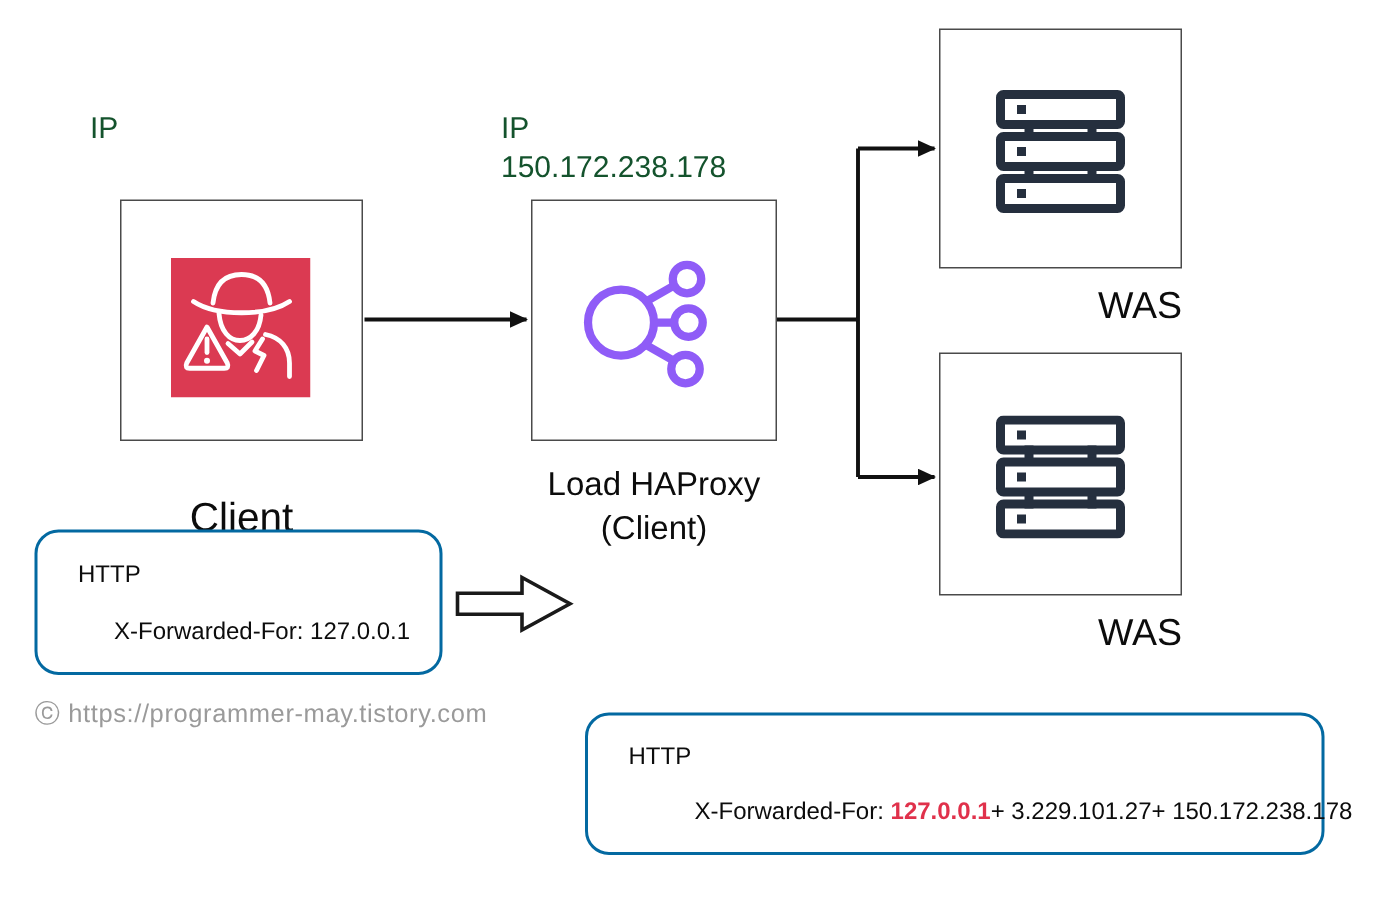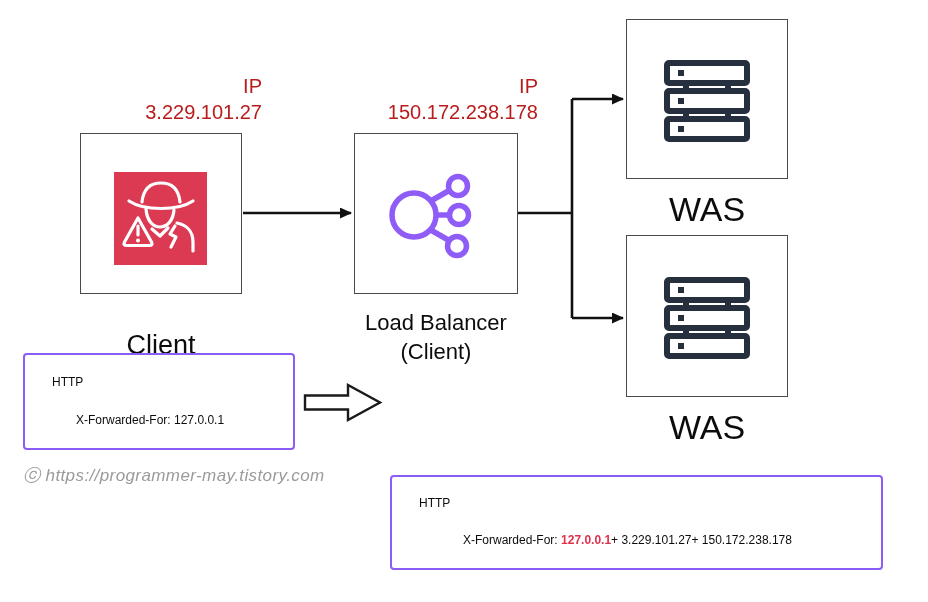--- a/index.html
+++ b/index.html
@@ -7,30 +7,30 @@
     position:relative;width:928px;height:602px;background:#ffffff;overflow:hidden;
     font-family:"Liberation Sans", sans-serif;color:#111;
   }
   .abs{position:absolute;}
   
   .node{
     position:absolute;background:#fff;border:1.5px solid #4a4a4a;box-sizing:border-box;
   }
   
   .ip-label{
-    position:absolute;text-align:right;font-size:20px;line-height:26px;color:#b91c1c;
+    position:absolute;text-align:left;font-size:20px;line-height:26px;color:#14532d;
   }
   .node-label{position:absolute;text-align:center;color:#0c0c0c;}
   .client-label{font-size:27px;}
   .lb-label{font-size:22px;line-height:29px;}
-  .was-label{font-size:34px;}
+  .was-label{font-size:25px;text-align:right;}
   
   .http-box{
-    position:absolute;background:#fff;border:2px solid #8b5cf6;border-radius:4px;
-    box-sizing:border-box;font-size:12px;color:#0c0c0c;
+    position:absolute;background:#fff;border:2px solid #0369a1;border-radius:16px;
+    box-sizing:border-box;font-size:16px;color:#0c0c0c;
   }
   .http-title{position:absolute;left:27px;}
   .http-line{position:absolute;left:27px;white-space:nowrap;}
   .red-ip{color:#E0314B;font-weight:bold;}
   .watermark{
     position:absolute;color:#9A9A9A;font-size:17px;letter-spacing:0.4px;
   }
   svg{display:block;}
   .overlay{position:absolute;left:0;top:0;pointer-events:none;}
 </style>
@@ -46,21 +46,20 @@
       </marker>
     </defs>
     <line x1="243" y1="213" x2="351" y2="213" stroke="#111111" stroke-width="2.6" marker-end="url(#ah)"></line>
     <path d="M518 213 H572 M572 99 V318" stroke="#111111" stroke-width="2.6" fill="none"></path>
     <line x1="572" y1="99" x2="623" y2="99" stroke="#111111" stroke-width="2.6" marker-end="url(#ah)"></line>
     <line x1="572" y1="318" x2="623" y2="318" stroke="#111111" stroke-width="2.6" marker-end="url(#ah)"></line>
   </svg>
 
   <div class="ip-label" style="left:60px;top:73px;width:202px;">
     <div>IP</div>
-    <div>3.229.101.27</div>
   </div>
 
   <div class="ip-label" style="left:334px;top:73px;width:204px;">
     <div>IP</div>
     <div>150.172.238.178</div>
   </div>
 
   <div class="node" style="left:80px;top:133px;width:162px;height:161px;">
     <svg class="abs" style="left:33px;top:38px;" width="93" height="93" viewBox="0 0 93 93">
       <rect x="0" y="0" width="93" height="93" fill="#DB3A52"></rect>
@@ -92,21 +91,21 @@
         <line x1="56" y1="46" x2="69" y2="46"></line>
         <line x1="49" y1="60" x2="70" y2="72"></line>
         <circle cx="34" cy="46" r="22"></circle>
         <circle cx="78" cy="17" r="9.5"></circle>
         <circle cx="79" cy="46" r="9.5"></circle>
         <circle cx="77" cy="77" r="9.5"></circle>
       </g>
     </svg>
   </div>
   <div class="node-label lb-label" style="left:334px;top:308px;width:204px;">
-    <div>Load Balancer</div>
+    <div>Load HAProxy</div>
     <div>(Client)</div>
   </div>
 
   <div class="node" style="left:626px;top:19px;width:162px;height:160px;">
     <svg class="abs" style="left:32px;top:40px;" width="96" height="82" viewBox="0 0 96 82">
       <g stroke="#252F3E" stroke-width="6" fill="none">
         <line x1="27" y1="20" x2="27" y2="33"></line>
         <line x1="69" y1="20" x2="69" y2="33"></line>
         <line x1="27" y1="49" x2="27" y2="62"></line>
         <line x1="69" y1="49" x2="69" y2="62"></line>
@@ -141,21 +140,21 @@
 
   <div class="http-box" style="left:23px;top:353px;width:272px;height:97px;">
     <div class="http-title" style="top:20px;">HTTP</div>
     <div class="http-line" style="top:58px;margin-left:24px;">X-Forwarded-For: 127.0.0.1</div>
   </div>
 
   <svg class="abs" style="left:303px;top:382px;" width="80" height="41" viewBox="0 0 80 41">
     <polygon points="2,13.5 45,13.5 45,3 77,20.5 45,38 45,27.5 2,27.5" fill="#ffffff" stroke="#1a1a1a" stroke-width="2.4" stroke-linejoin="miter"></polygon>
   </svg>
 
-  <div class="watermark" style="left:23px;top:464px;font-style:italic;">ⓒ https://programmer-may.tistory.com</div>
+  <div class="watermark" style="left:23px;top:464px;">ⓒ https://programmer-may.tistory.com</div>
 
   <div class="http-box" style="left:390px;top:475px;width:493px;height:95px;">
     <div class="http-title" style="top:19px;">HTTP</div>
     <div class="http-line" style="top:56px;margin-left:44px;">
       <span>X-Forwarded-For: </span><span class="red-ip">127.0.0.1</span><span>+ 3.229.101.27+ 150.172.238.178</span>
     </div>
   </div>
 
 </div>
 

